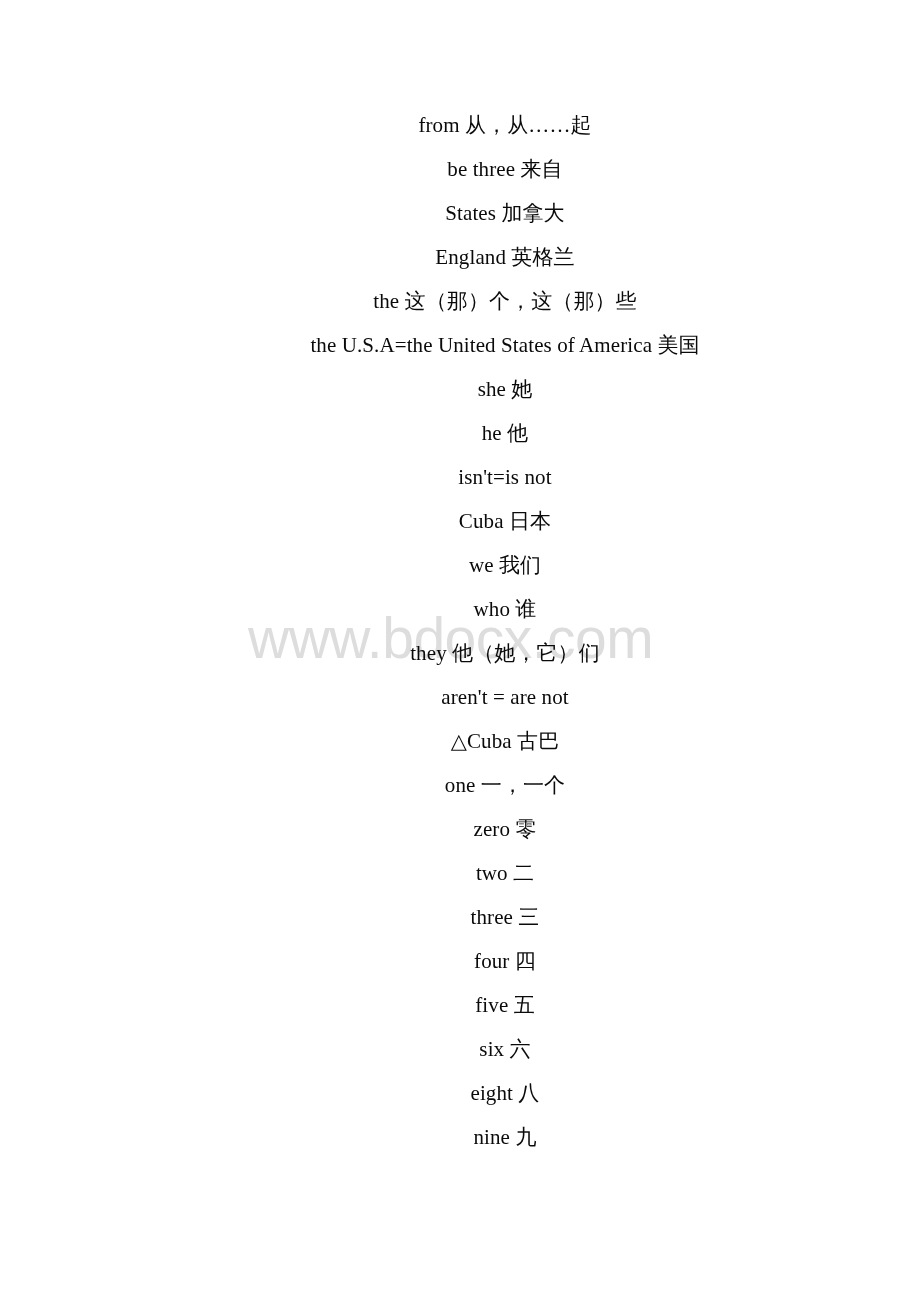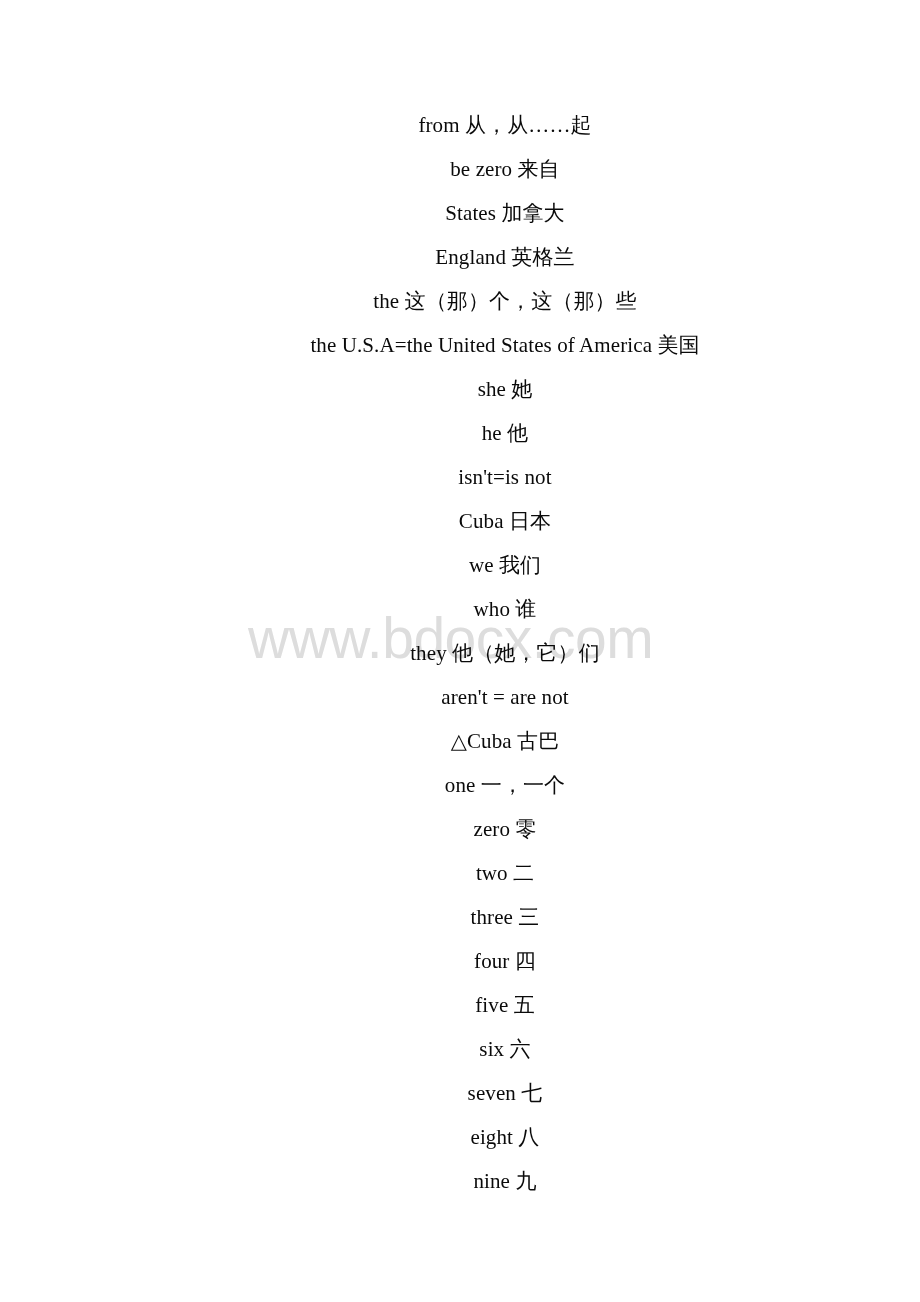--- a/index.html
+++ b/index.html
@@ -51,39 +51,38 @@
 </style>
 </head>
 <body>
 
 <div class="page">
 
   <div class="watermark">www.bdocx.com</div>
 
   <div class="vocab-list">
     <div class="vocab-line">from 从，从……起</div>
-    <div class="vocab-line">be zero 来自</div>
+    <div class="vocab-line">be three 来自</div>
     <div class="vocab-line">States 加拿大</div>
     <div class="vocab-line">England 英格兰</div>
     <div class="vocab-line">the 这（那）个，这（那）些</div>
     <div class="vocab-line">the U.S.A=the United States of America 美国</div>
     <div class="vocab-line">she 她</div>
     <div class="vocab-line">he 他</div>
     <div class="vocab-line">isn't=is not</div>
     <div class="vocab-line">Cuba 日本</div>
     <div class="vocab-line">we 我们</div>
     <div class="vocab-line">who 谁</div>
     <div class="vocab-line">they 他（她，它）们</div>
     <div class="vocab-line">aren't = are not</div>
     <div class="vocab-line">△Cuba 古巴</div>
     <div class="vocab-line">one 一，一个</div>
     <div class="vocab-line">zero 零</div>
     <div class="vocab-line">two 二</div>
     <div class="vocab-line">three 三</div>
     <div class="vocab-line">four 四</div>
     <div class="vocab-line">five 五</div>
     <div class="vocab-line">six 六</div>
-    <div class="vocab-line">seven 七</div>
     <div class="vocab-line">eight 八</div>
     <div class="vocab-line">nine 九</div>
   </div>
 
 </div>
 
 </body></html>

